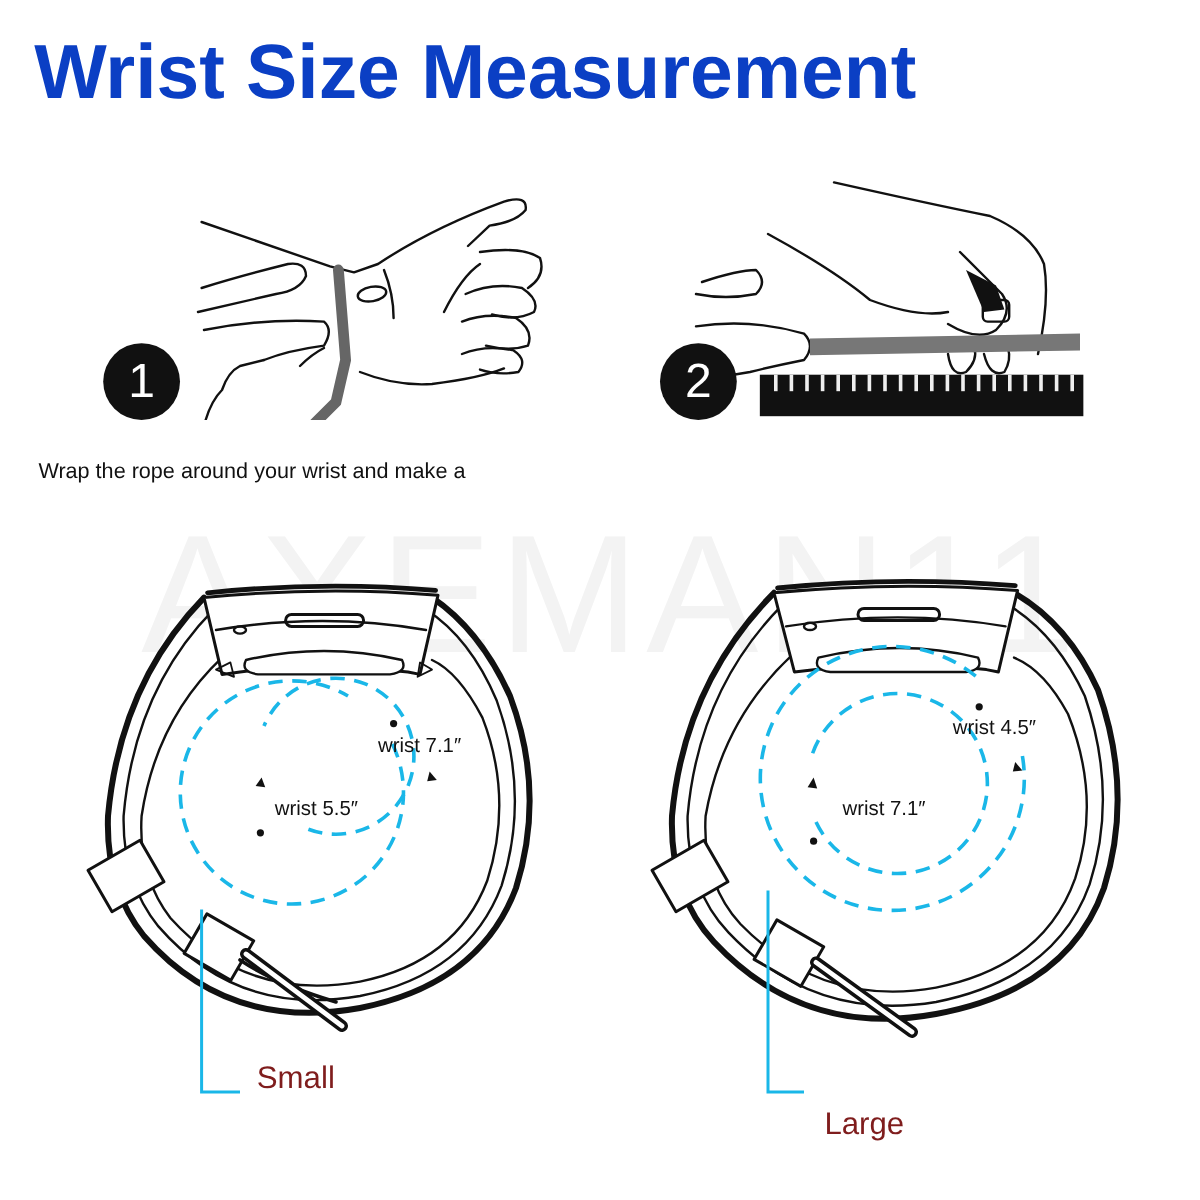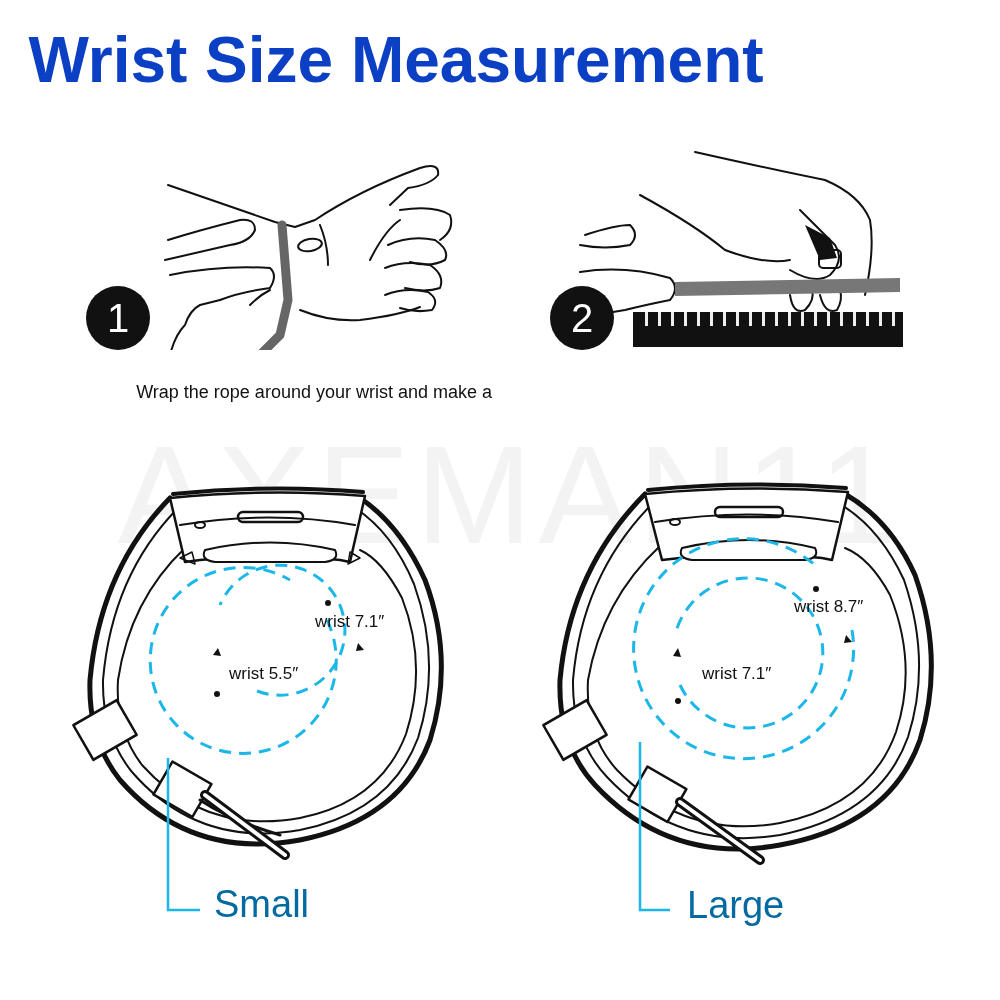--- a/index.html
+++ b/index.html
@@ -1,23 +1,23 @@
 <!DOCTYPE html>
 <html><head>
 <meta charset="utf-8">
 <style>
   html,body{margin:0;padding:0;background:#fff;}
   body{width:1000px;height:1000px;position:relative;overflow:hidden;font-family:"Liberation Sans",sans-serif;color:#111;}
   .title{position:absolute;left:0;top:10px;width:792px;text-align:center;font-weight:bold;font-size:64px;letter-spacing:0px;color:#0b3fc4;line-height:100px;}
   .watermark{position:absolute;left:40px;top:425px;width:940px;text-align:center;font-size:140px;color:#f3f3f3;letter-spacing:6px;line-height:140px;z-index:0;}
   .step-img{position:absolute;z-index:1;}
   .badge{position:absolute;width:64px;height:64px;border-radius:50%;background:#111;color:#fff;font-size:40px;display:flex;align-items:center;justify-content:center;z-index:2;}
-  .caption{position:absolute;width:460px;text-align:right;font-size:18px;line-height:36px;color:#111;z-index:2;}
+  .caption{position:absolute;width:460px;text-align:left;font-size:18px;line-height:36px;color:#111;z-index:2;}
   .band{position:absolute;z-index:1;}
-  .size-label{position:absolute;font-size:38px;color:#0369a1;z-index:2;}
+  .size-label{position:absolute;font-size:26px;color:#7f1d1d;z-index:2;}
   .wrist-label{position:absolute;font-size:17px;color:#111;z-index:2;white-space:nowrap;}
 </style>
 </head>
 <body>
 
 <div class="title">Wrist Size Measurement</div>
 <div class="watermark">AXEMAN11</div>
 
 <svg class="step-img" style="left:160px;top:150px" width="300" height="200" viewBox="0 0 300 200">
   <g fill="none" stroke="#111" stroke-width="2" stroke-linecap="round" stroke-linejoin="round">
@@ -138,14 +138,14 @@
     <path d="M140 205 A75 75 0 1 0 135 155"></path>
     <path d="M312 150 A110 110 0 1 1 275 85"></path>
   </g>
   <circle cx="138" cy="221" r="3" fill="#111"></circle>
   <circle cx="276" cy="109" r="3" fill="#111"></circle>
   <path d="M133 176 L138 168 L141 177 Z" fill="#111"></path>
   <path d="M306 155 L312 162 L304 163 Z" fill="#111"></path>
   <path d="M100 262 L100 430 L130 430" stroke="#1ab7e8" stroke-width="2.5" fill="none"></path>
 </svg>
 <div class="wrist-label" style="left:702px;top:664px">wrist 7.1″</div>
-<div class="wrist-label" style="left:794px;top:597px">wrist 8.7″</div>
-<div class="size-label" style="left:687px;top:884px">Large</div>
+<div class="wrist-label" style="left:794px;top:597px">wrist 4.5″</div>
+<div class="size-label" style="left:687px;top:921px">Large</div>
 
 </body></html>

